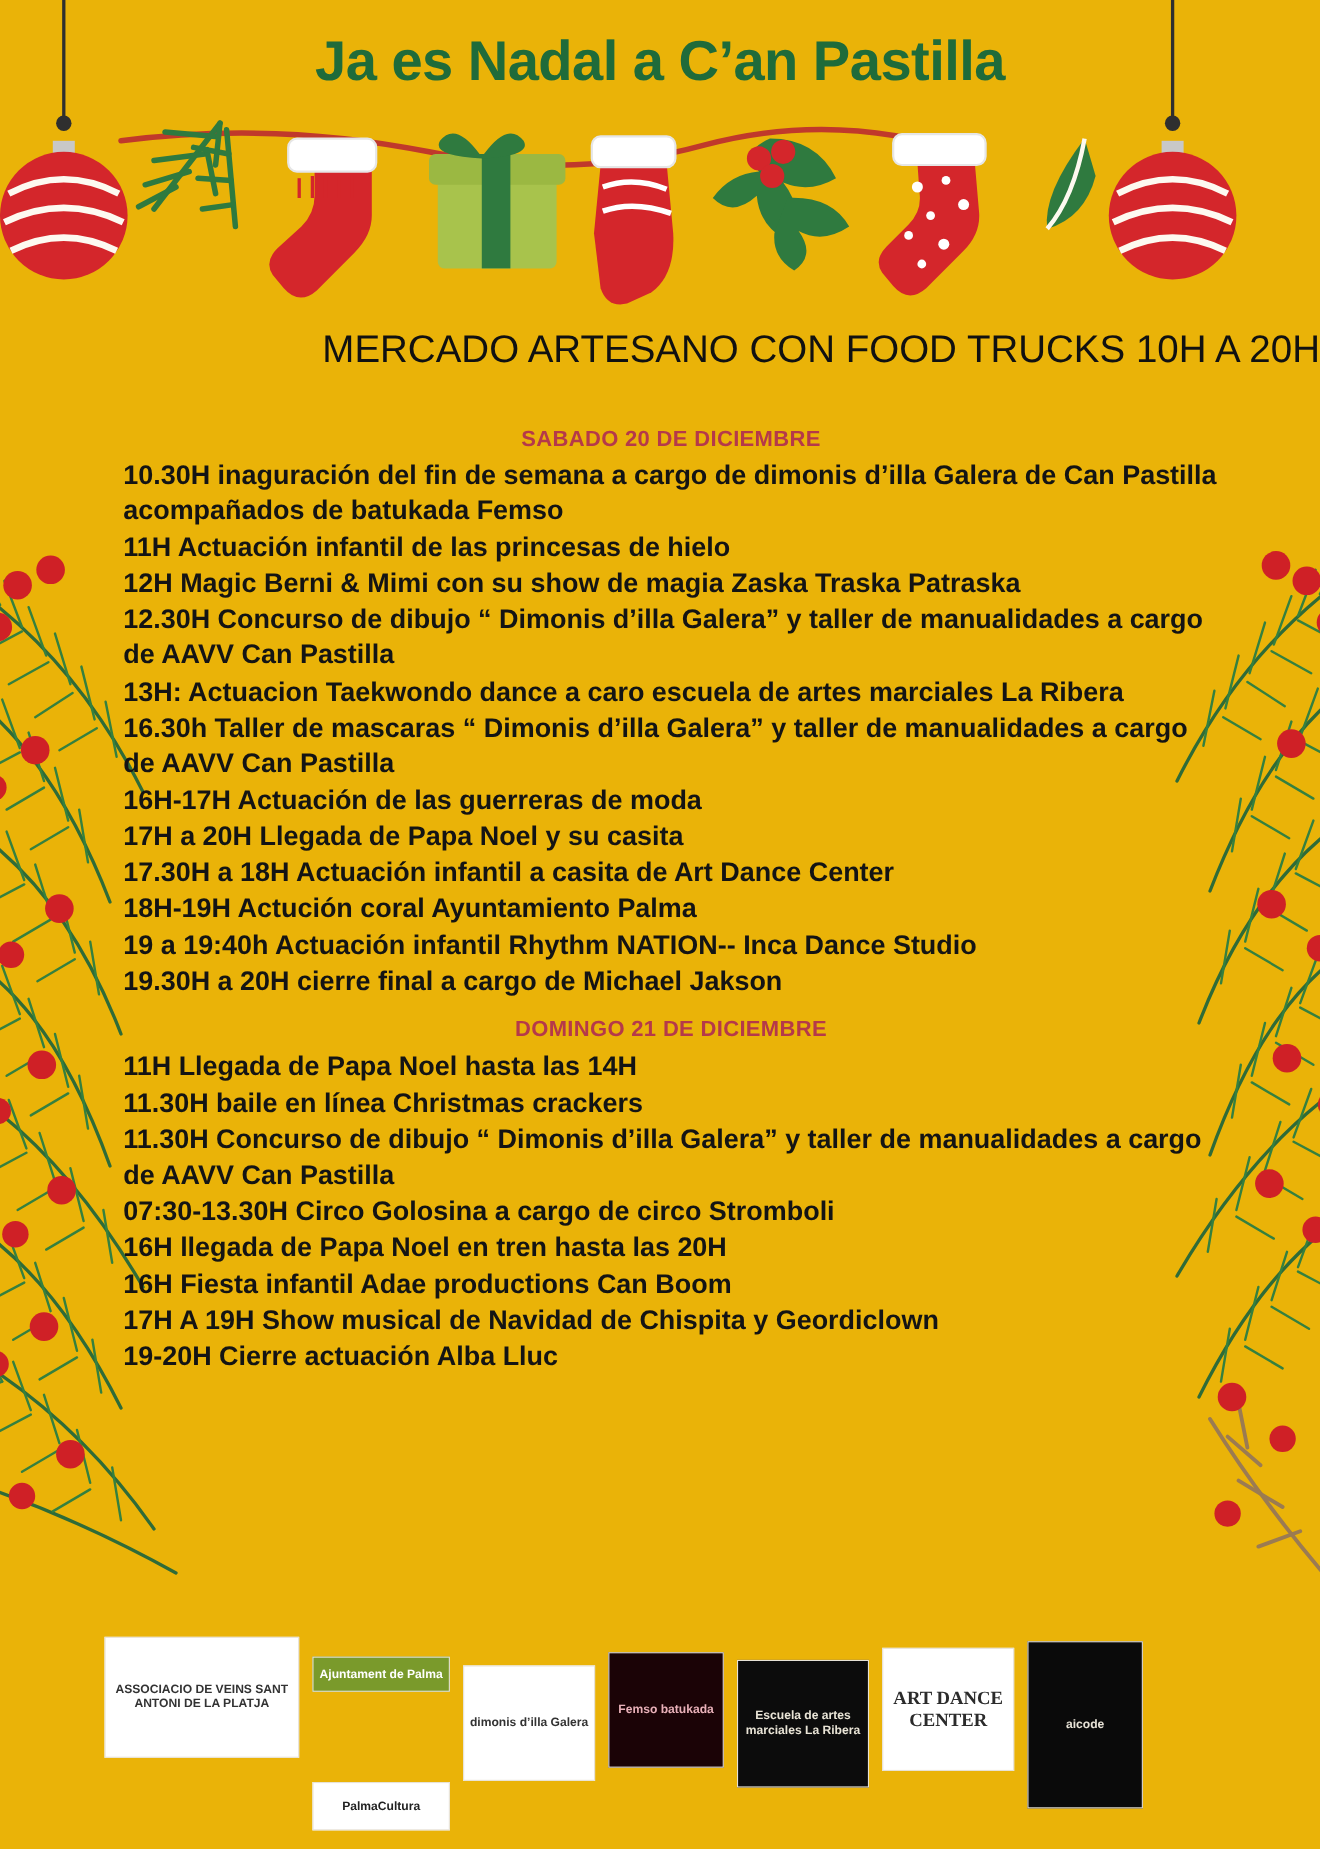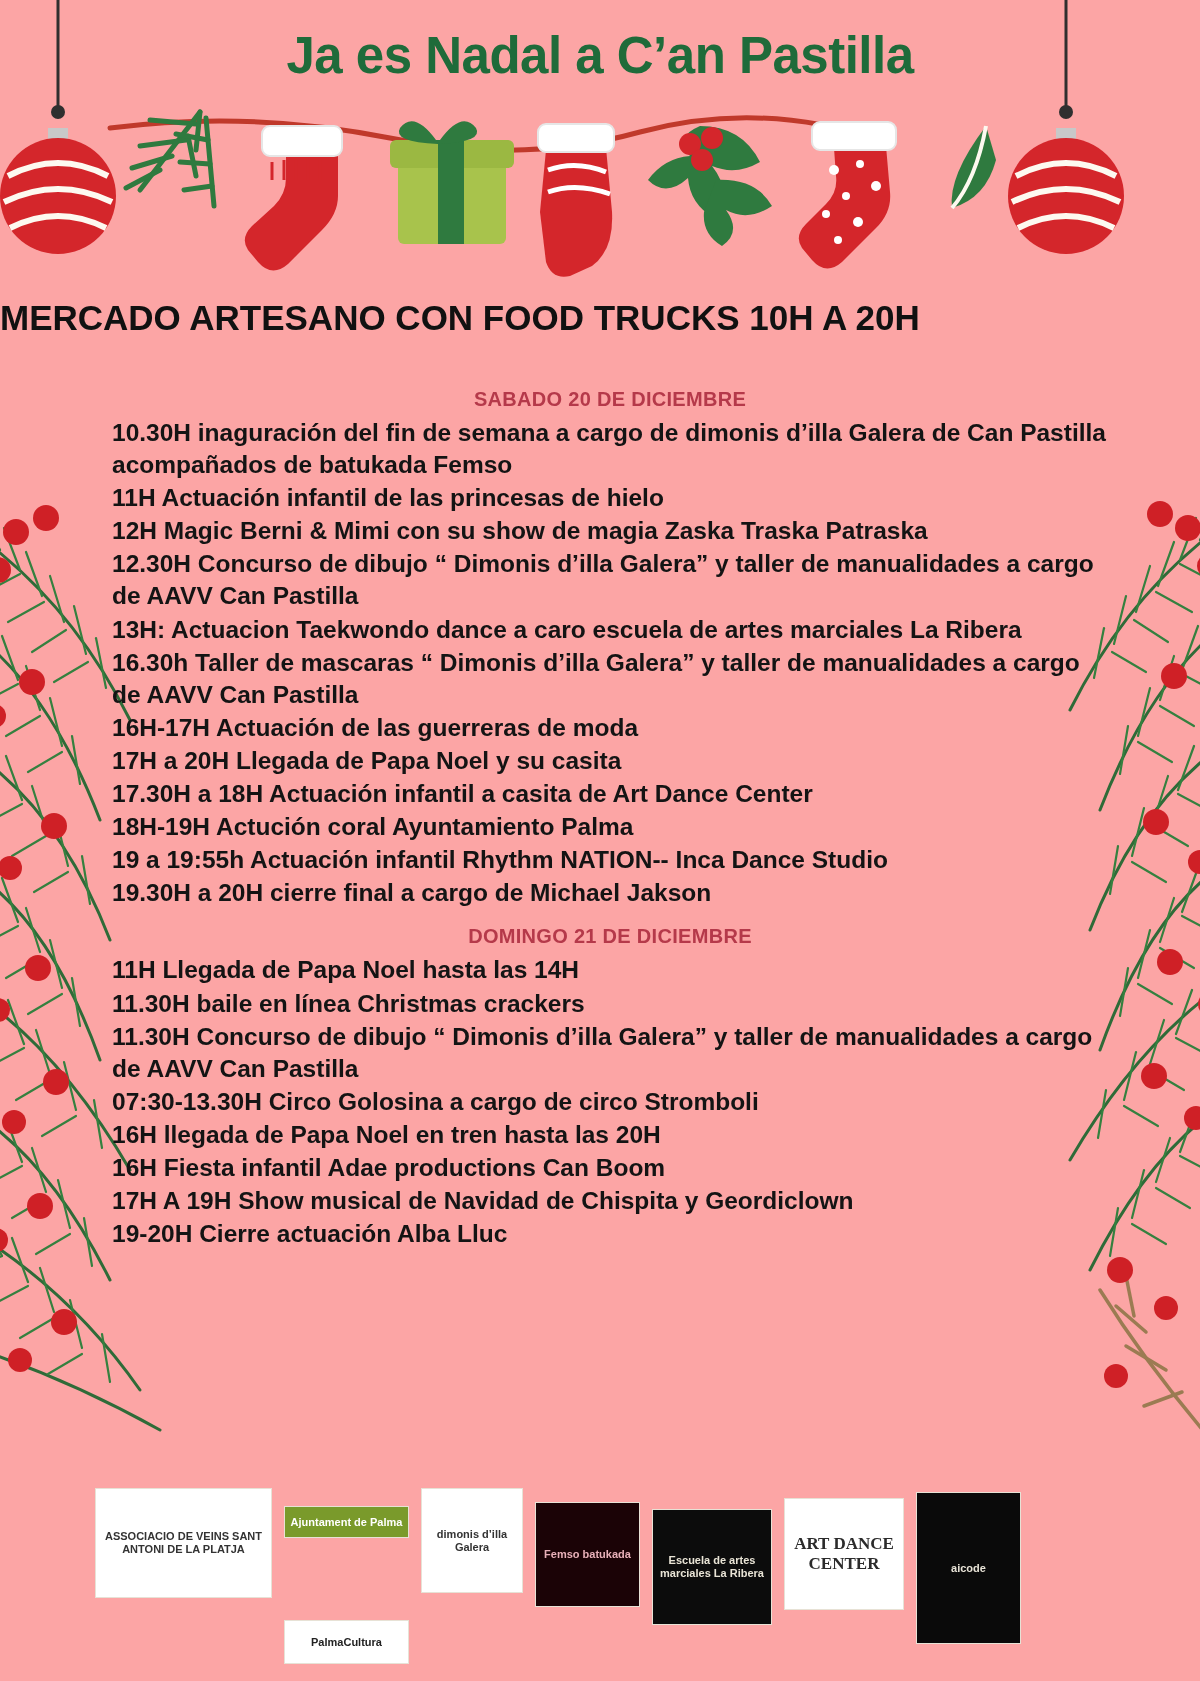--- a/index.html
+++ b/index.html
@@ -14,21 +14,21 @@
     font-family: "Liberation Sans", sans-serif;
     position: relative;
     overflow: hidden;
   }
 
   
   .poster {
     position: relative;
     width: 1200px;
     height: 1681px;
-    background: #fca5a5;
+    background: #eab308;
     overflow: hidden;
   }
 
   .garland {
     position: absolute;
     top: 0; left: 0;
     width: 1200px;
     height: 290px;
     pointer-events: none;
   }
@@ -46,23 +46,23 @@
     letter-spacing: -0.5px;
     z-index: 6;
   }
 
   
   .headline {
     position: absolute;
     top: 298px;
     left: 0;
     width: 1200px;
-    text-align: left;
+    text-align: right;
     font-size: 35px;
-    font-weight: bold;
+    font-weight: normal;
     color: #111111;
     z-index: 6;
   }
 
   
   .program {
     position: absolute;
     top: 380px;
     left: 110px;
     width: 1000px;
@@ -110,21 +110,21 @@
     font-size: 11px;
     font-weight: bold;
     color: #333;
     line-height: 1.15;
     padding: 4px;
     overflow: hidden;
   }
   .logo.l1 { width: 177px; height: 110px; }
   .logo.l2 { width: 125px; height: 32px; margin-top: 18px; background:#7a9a2b; color:#fff; }
   .logo.l3 { width: 125px; height: 44px; margin-top: 72px; background:#ffffff; color:#222; }
-  .logo.l4 { width: 102px; height: 105px; margin-top: 0; }
+  .logo.l4 { width: 120px; height: 105px; margin-top: 26px; }
   .logo.l5 { width: 105px; height: 105px; margin-top: 14px; background:#1b0306; color:#e8b0b8; }
   .logo.l6 { width: 120px; height: 116px; margin-top: 21px; background:#0c0c0c; color:#e9e4d6; }
   .logo.l7 { width: 120px; height: 112px; margin-top: 10px; color:#2b2b2b; font-size: 17px; font-family:"Liberation Serif", serif; }
   .logo.l8 { width: 105px; height: 152px; margin-top: 4px; background:#0a0a0a; color:#e7e2d6; }
 
   .logo-stack { display:flex; flex-direction:column; gap:10px; align-items:flex-start; }
 
   
   .foliage {
     position: absolute;
@@ -447,21 +447,21 @@
     <p class="event">10.30H inaguración del fin de semana a cargo de dimonis d’illa Galera de Can Pastilla acompañados de batukada Femso</p>
     <p class="event">11H Actuación infantil de las princesas de hielo</p>
     <p class="event">12H Magic Berni &amp; Mimi con su show de magia Zaska Traska Patraska</p>
     <p class="event">12.30H Concurso de dibujo “ Dimonis d’illa Galera” y taller de manualidades a cargo de AAVV Can Pastilla</p>
     <p class="event">13H: Actuacion Taekwondo dance a caro escuela de artes marciales La Ribera</p>
     <p class="event">16.30h Taller de mascaras “ Dimonis d’illa Galera” y taller de manualidades a cargo de AAVV Can Pastilla</p>
     <p class="event">16H-17H Actuación de las guerreras de moda</p>
     <p class="event">17H a 20H Llegada de Papa Noel y su casita</p>
     <p class="event">17.30H a 18H Actuación infantil a casita de Art Dance Center</p>
     <p class="event">18H-19H Actución coral Ayuntamiento Palma</p>
-    <p class="event">19 a 19:55h Actuación infantil Rhythm NATION-- Inca Dance Studio</p>
+    <p class="event">19 a 19:40h Actuación infantil Rhythm NATION-- Inca Dance Studio</p>
     <p class="event">19.30H a 20H cierre final a cargo de Michael Jakson</p>
 
     <div class="day-title second">DOMINGO 21 DE DICIEMBRE</div>
     <p class="event">11H Llegada de Papa Noel hasta las 14H</p>
     <p class="event">11.30H baile en línea Christmas crackers</p>
     <p class="event">11.30H Concurso de dibujo “ Dimonis d’illa Galera” y taller de manualidades a cargo de AAVV Can Pastilla</p>
     <p class="event">07:30-13.30H Circo Golosina a cargo de circo Stromboli</p>
     <p class="event">16H llegada de Papa Noel en tren hasta las 20H</p>
     <p class="event">16H Fiesta infantil Adae productions Can Boom</p>
     <p class="event">17H A 19H Show musical de Navidad de Chispita y Geordiclown</p>

